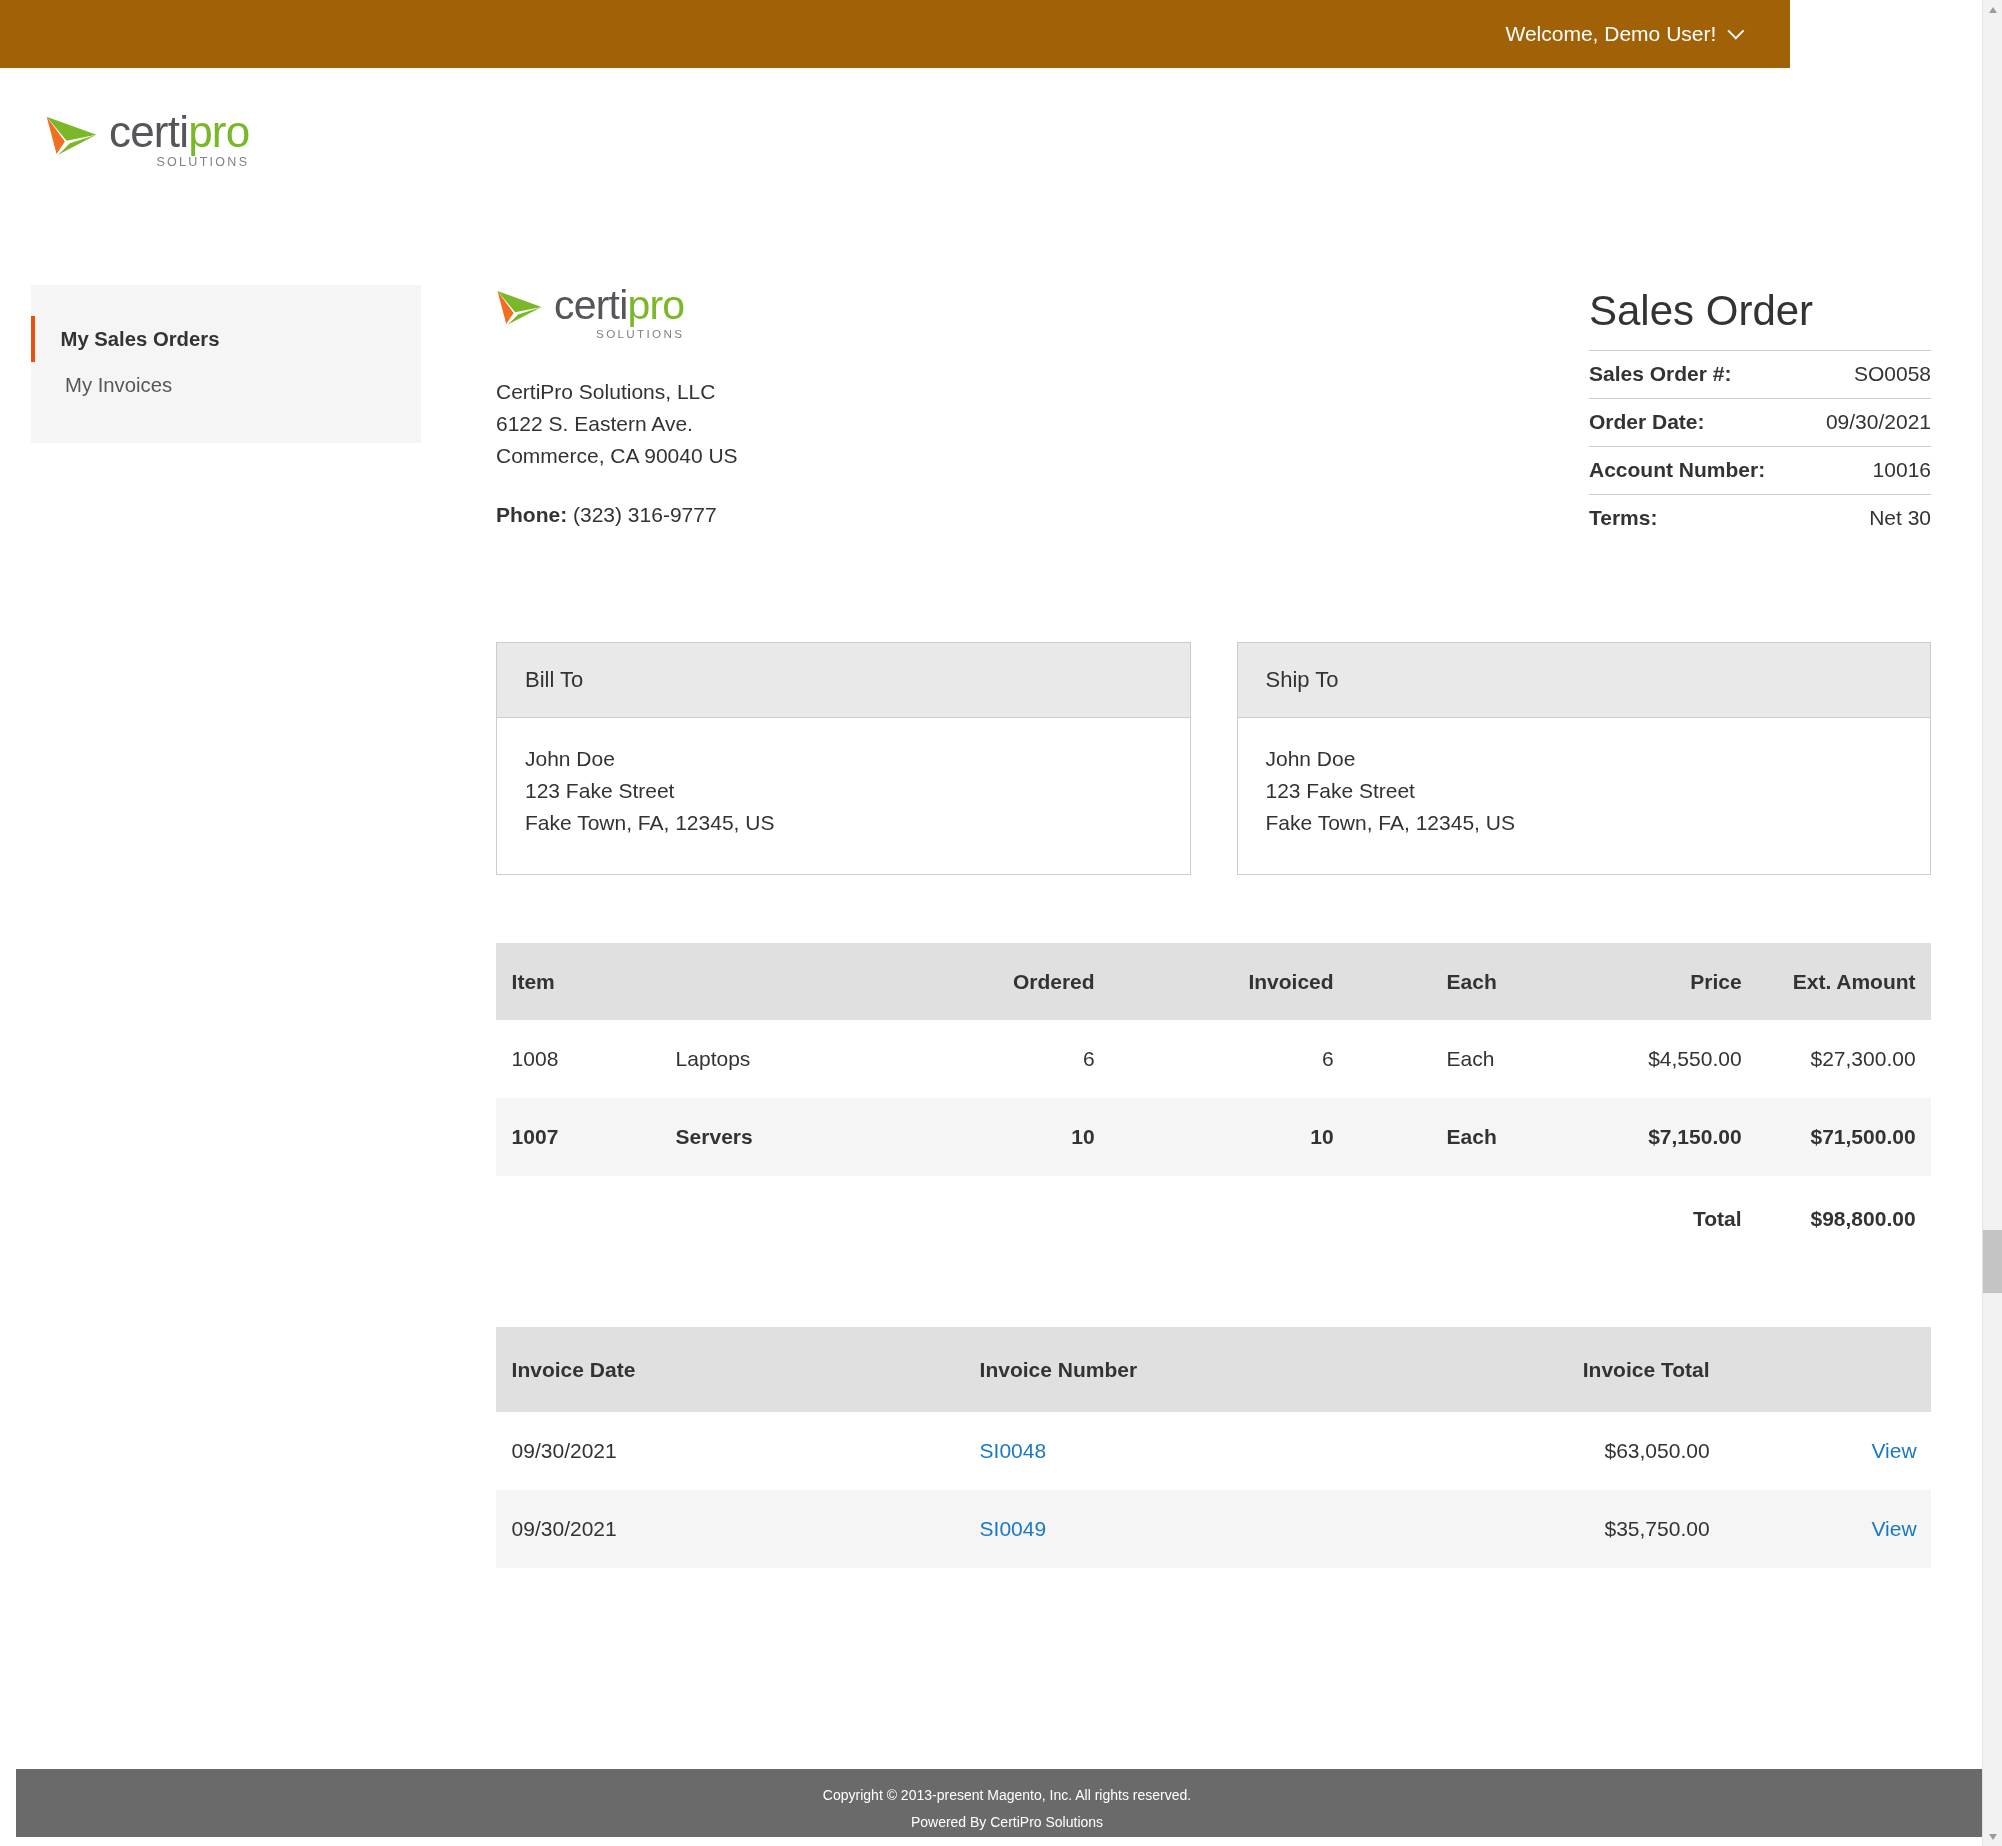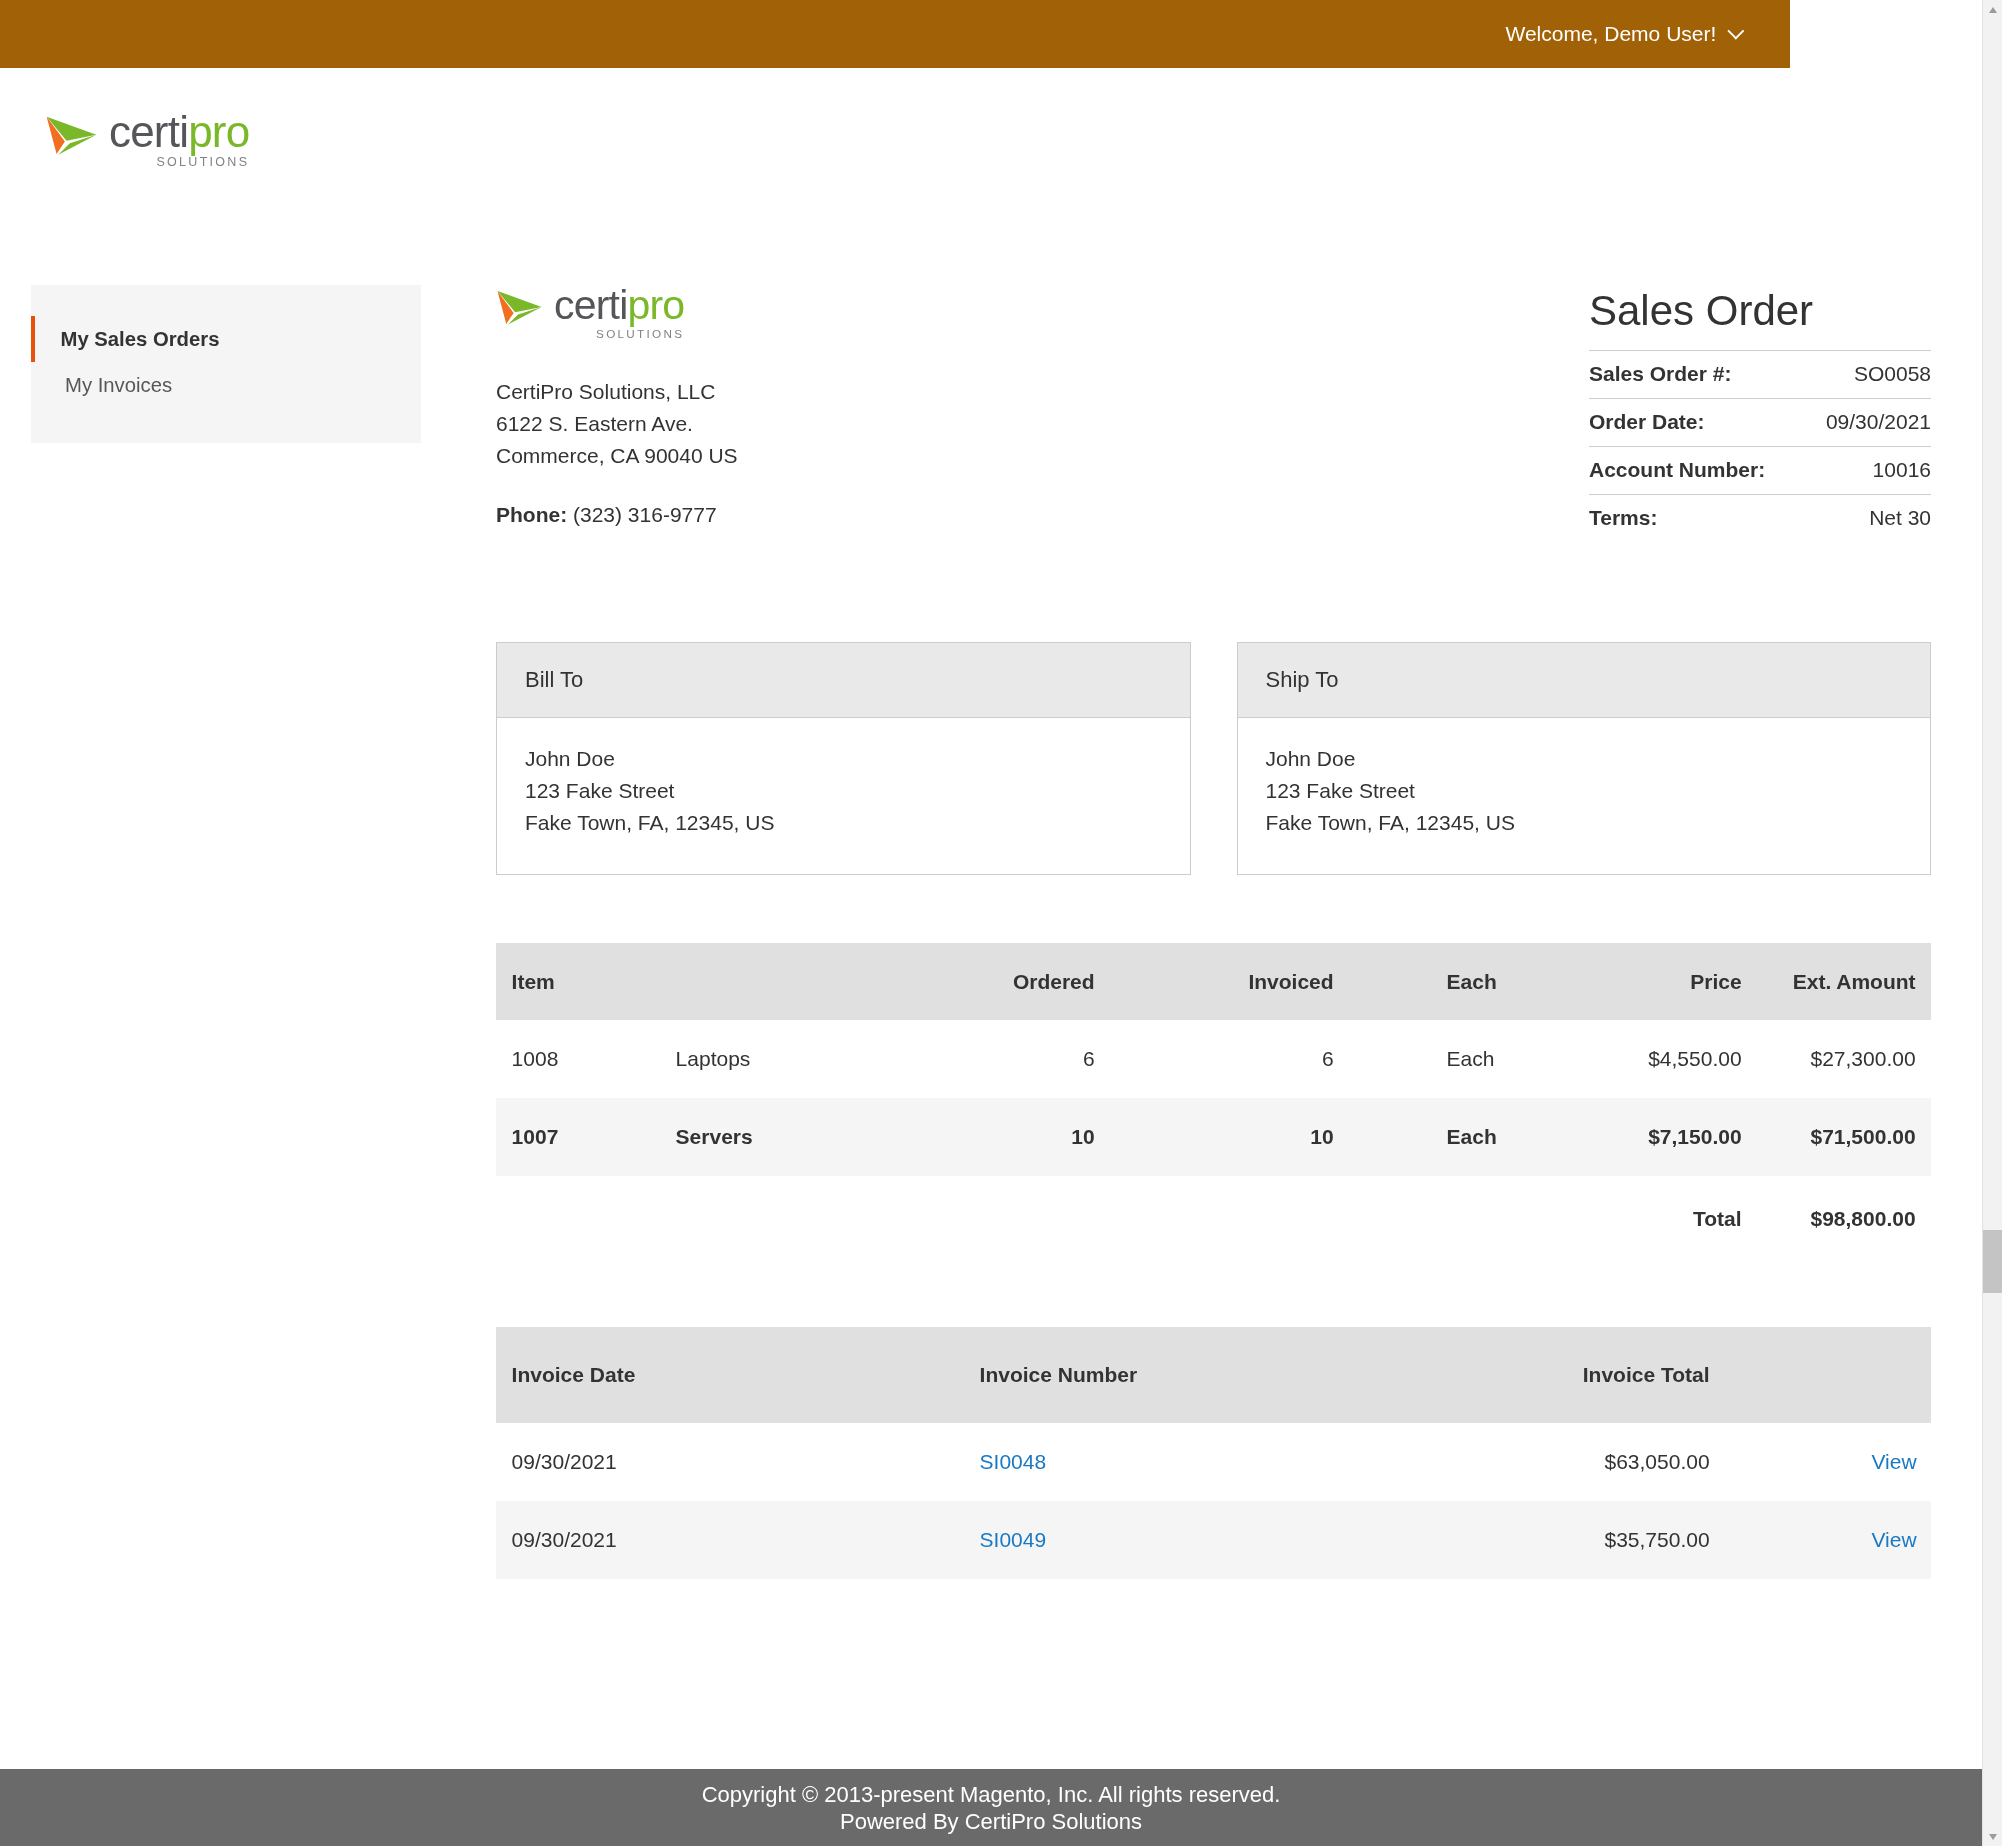--- a/index.html
+++ b/index.html
@@ -98,30 +98,30 @@
   .cell-r { text-align: right; }
   .cell-unit { padding-left: 113px; }
 
   
   .inv-table { margin-top: 65px; width: 1435px; font-size: 21px; }
   .vgrid {
     display: grid;
     grid-template-columns: 468px 391px 339px 207px;
     align-items: center; padding: 0 15.6px; width: 100%;
   }
-  .inv-header { background: #e0e0e0; height: 96px; font-weight: bold; }
+  .inv-header { background: #e0e0e0; height: 85px; font-weight: bold; }
   .inv-row { height: 78px; }
   .inv-row.alt { background: #f5f5f5; }
   a.link { color: #1979c3; text-decoration: none; cursor: pointer; }
 
   
   .footer {
-    position: absolute; left: 0; top: 1769px; width: 1982px; height: 77px;
+    position: absolute; left: 16px; top: 1769px; width: 1982px; height: 68px;
     background: #6a6a6a; color: #ffffff; text-align: center;
-    font-size: 22px; padding-top: 13.3px; line-height: 26.6px;
+    font-size: 14px; padding-top: 13.3px; line-height: 26.6px;
   }
 
   
   .scrollbar {
     position: absolute; right: 0; top: 0; width: 20.3px; height: 1847px;
     background: #f2f2f2; border-left: 0.8px solid #e2e2e2;
   }
   .scroll-btn { position: absolute; left: 0; width: 20.3px; height: 20.3px;
     display: flex; align-items: center; justify-content: center; background: #f2f2f2; }
   .scroll-btn.up { top: 0; }

